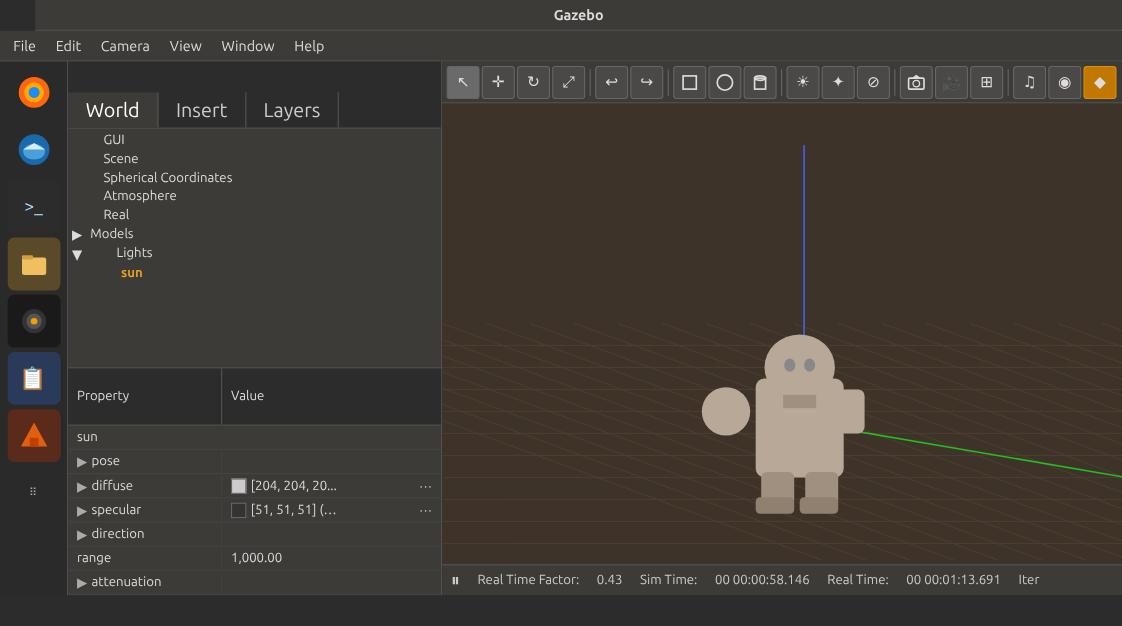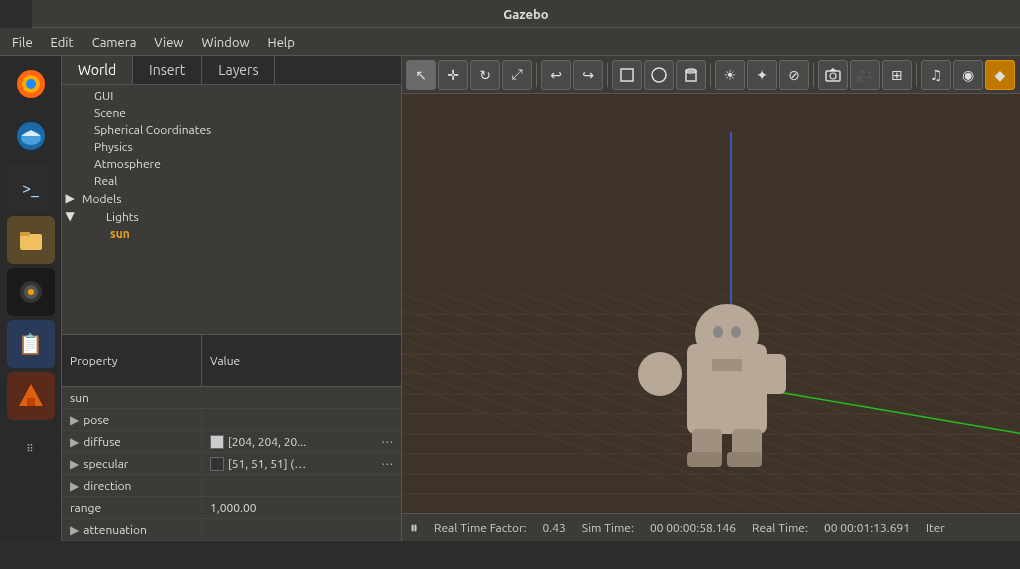--- a/index.html
+++ b/index.html
@@ -80,40 +80,41 @@
 
     
     #tabs {
       display: flex;
       background: #2c2c2c;
       border-bottom: 1px solid #555;
     }
     .tab {
       padding: 6px 16px;
       cursor: pointer;
-      font-size: 14px;
+      font-size: 18px;
       color: #ccc;
       border-right: 1px solid #555;
+      margin-top: 28px;
     }
     .tab.active {
       background: #3c3b37;
       color: #fff;
     }
 
     
     #tree {
       flex: 1;
       overflow-y: auto;
       padding: 2px 0;
     }
     .tree-item {
       padding: 2px 0;
       cursor: pointer;
       display: flex;
-      align-items: flex-end;
+      align-items: flex-start;
     }
     .tree-item span { color: #ddd; }
     .tree-arrow { width: 16px; display: inline-block; text-align: center; color: #aaa; }
 
     
     #properties {
       border-top: 1px solid #555;
     }
     #prop-header {
       display: flex;
@@ -310,24 +311,20 @@
         <span class="tree-arrow"></span>
         <span style="padding-left:16px;">GUI</span>
       </div>
       <div class="tree-item">
         <span class="tree-arrow"></span>
         <span style="padding-left:16px;">Scene</span>
       </div>
       <div class="tree-item">
         <span class="tree-arrow"></span>
         <span style="padding-left:16px;">Spherical Coordinates</span>
-      </div>
-      <div class="tree-item">
-        <span class="tree-arrow"></span>
-        <span style="padding-left:16px;">Physics</span>
       </div>
       <div class="tree-item">
         <span class="tree-arrow"></span>
         <span style="padding-left:16px;">Atmosphere</span>
       </div>
       <div class="tree-item">
         <span class="tree-arrow"></span>
         <span style="padding-left:16px;">Real</span>
       </div>
       <div class="tree-item">

